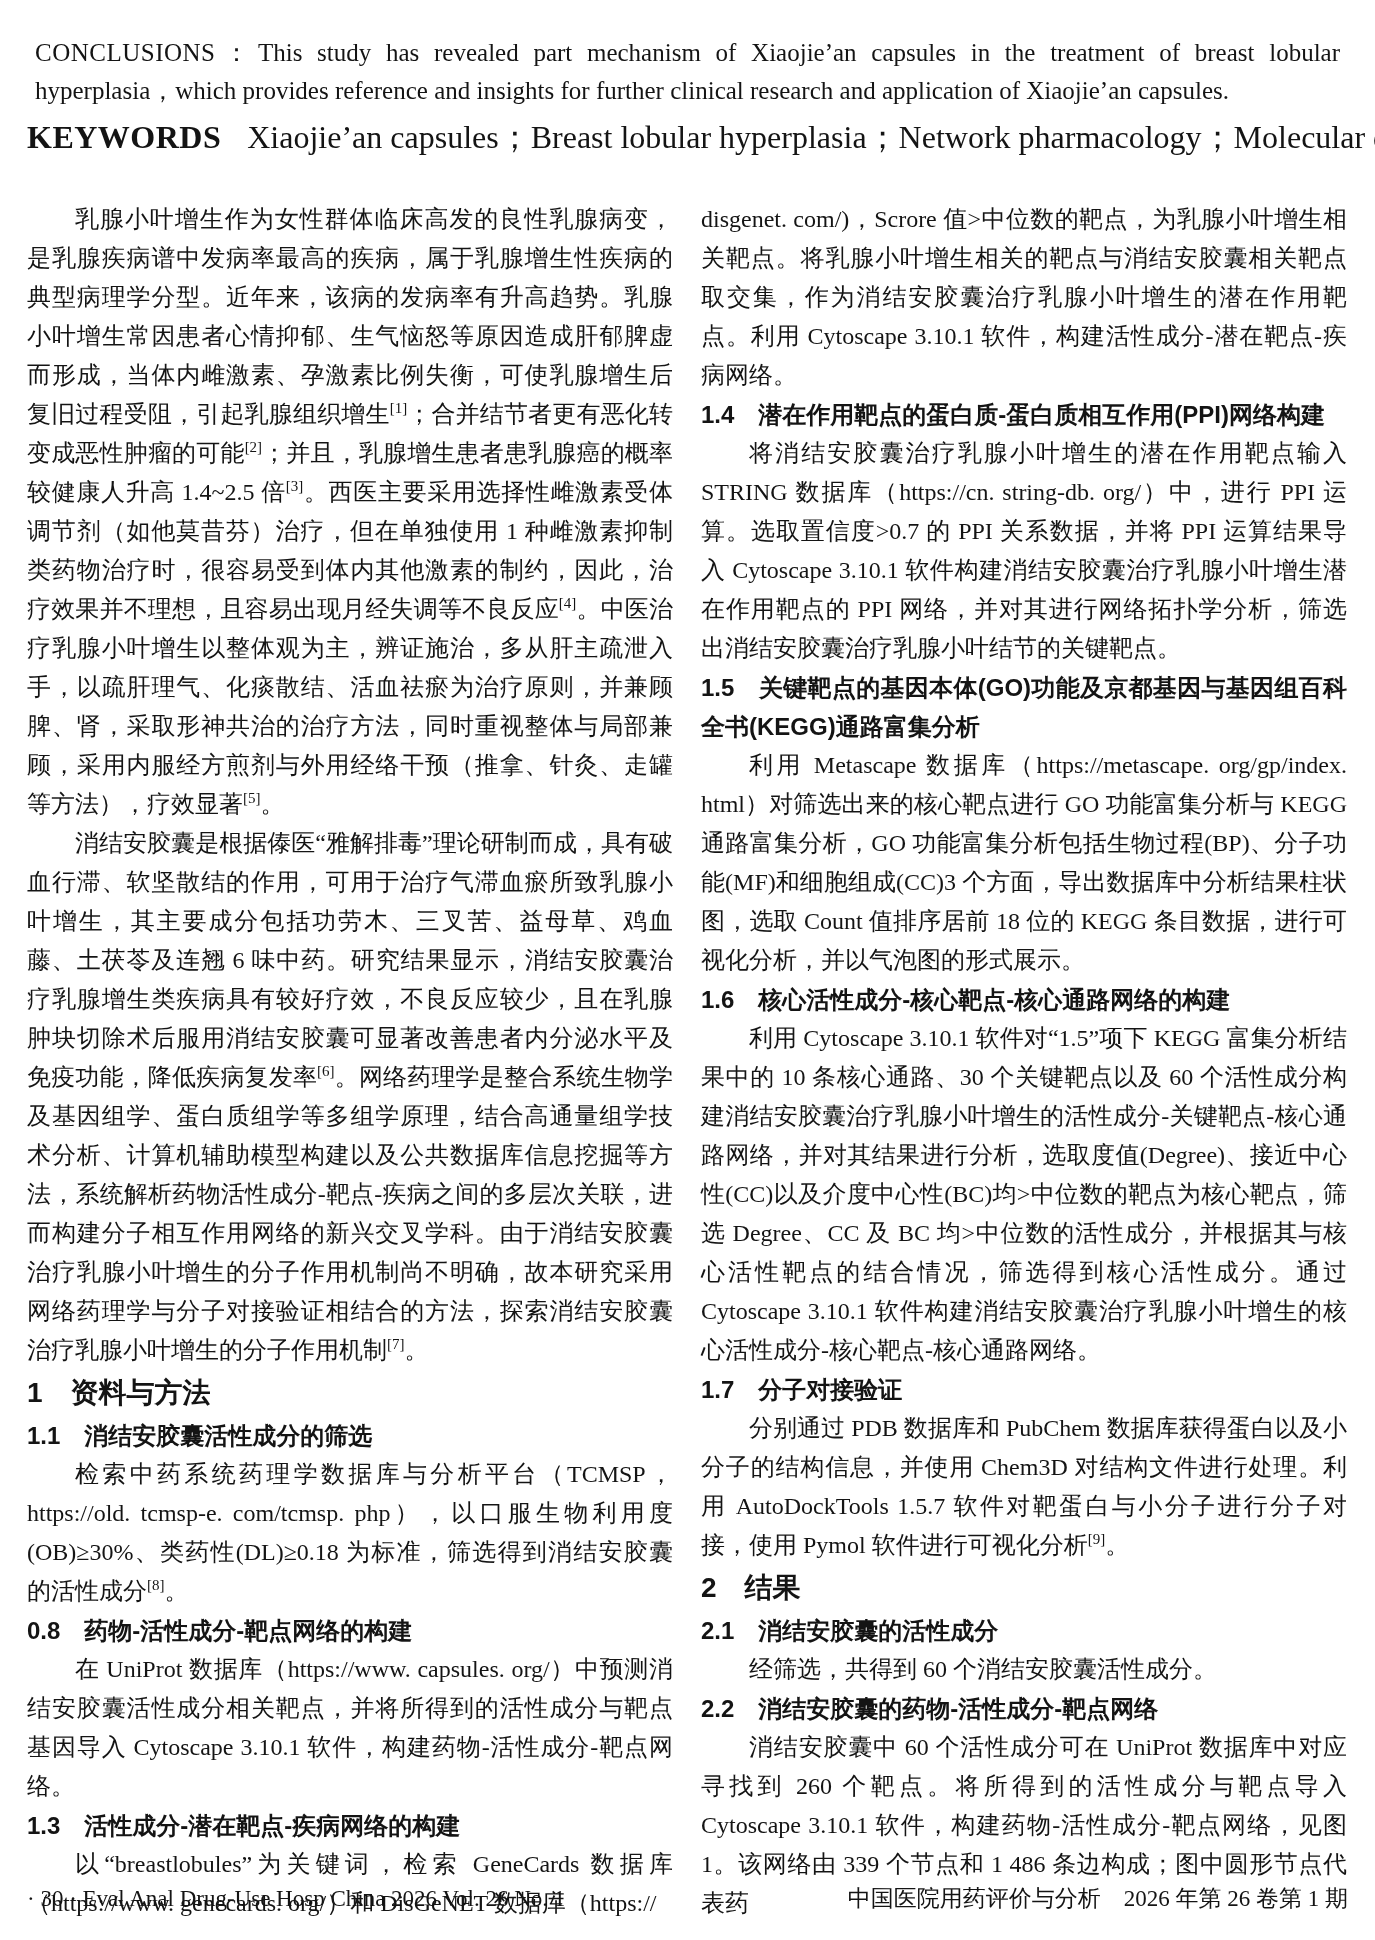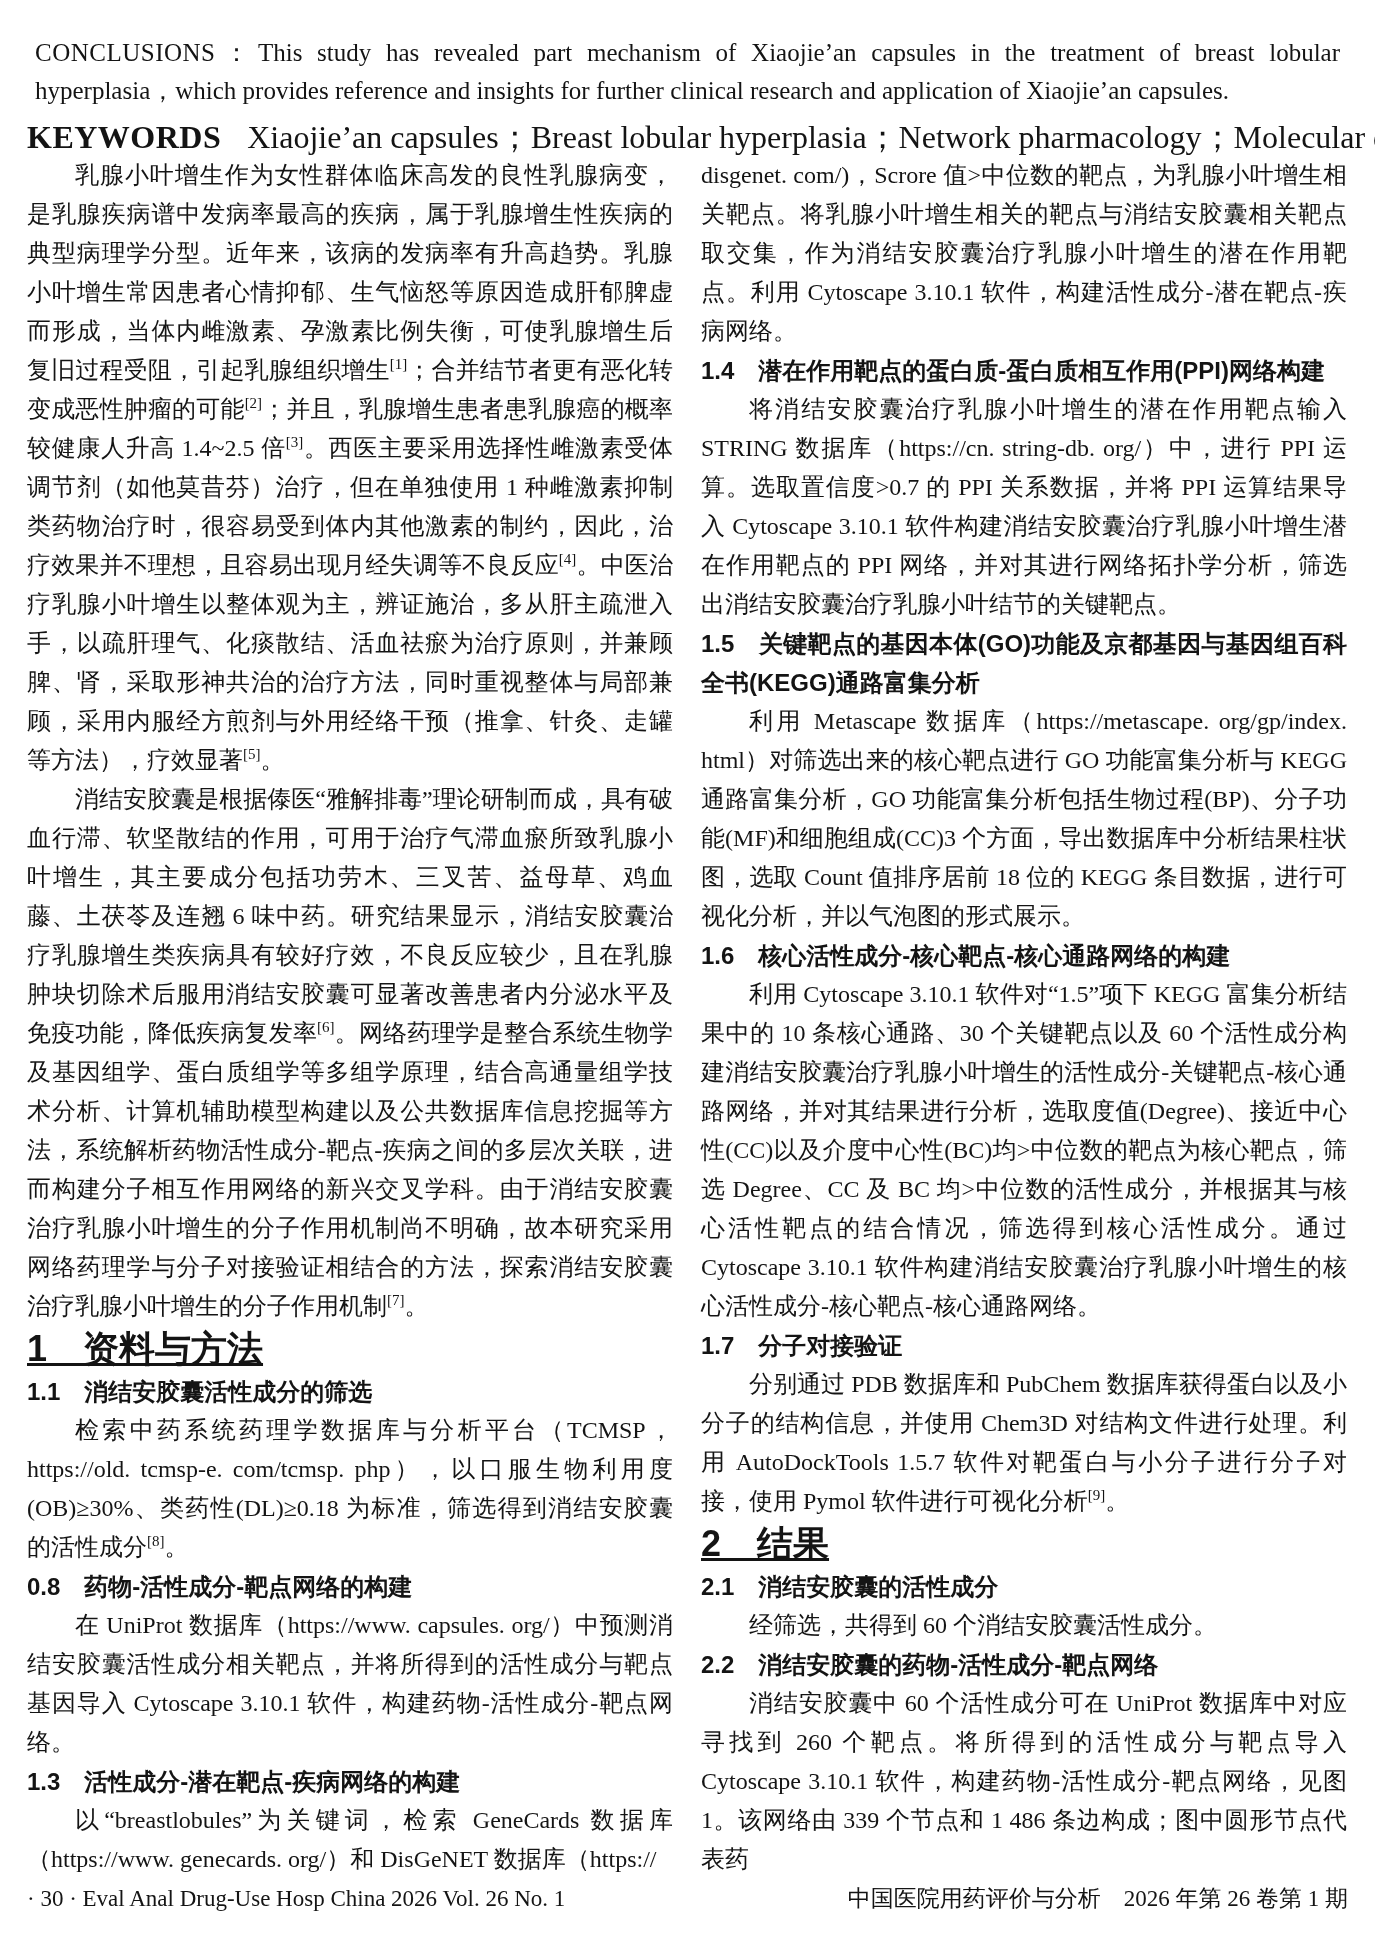--- a/index.html
+++ b/index.html
@@ -36,43 +36,43 @@
   .keywords-line .kw-label {
     font-weight: bold;
     font-family: "Liberation Serif", "DejaVu Serif", serif;
     padding-right: 26px;
     letter-spacing: 0.5px;
   }
   
   .columns {
     display: flex;
     gap: 28px;
+    margin-top: 44px;
   }
   .col {
     width: 646px;
     flex: 0 0 646px;
   }
   .col p, .col h3, .col h4 {
     margin: 0;
   }
   .para {
     font-size: 24px;
     line-height: 39px;
     text-align: justify;
     text-align-last: left;
     text-indent: 2em;
   }
   .para.cont { text-indent: 0; }
   .h1 {
     font-family: "Liberation Sans", "DejaVu Sans", sans-serif;
     font-weight: bold;
-    font-size: 36px;
+    font-size: 28px;
     line-height: 46px;
     text-align: left;
-    text-decoration: underline;
   }
   .h2 {
     font-family: "Liberation Sans", "DejaVu Sans", sans-serif;
     font-weight: bold;
     font-size: 24px;
     line-height: 39px;
     text-align: justify;
     text-align-last: left;
   }
   sup {

